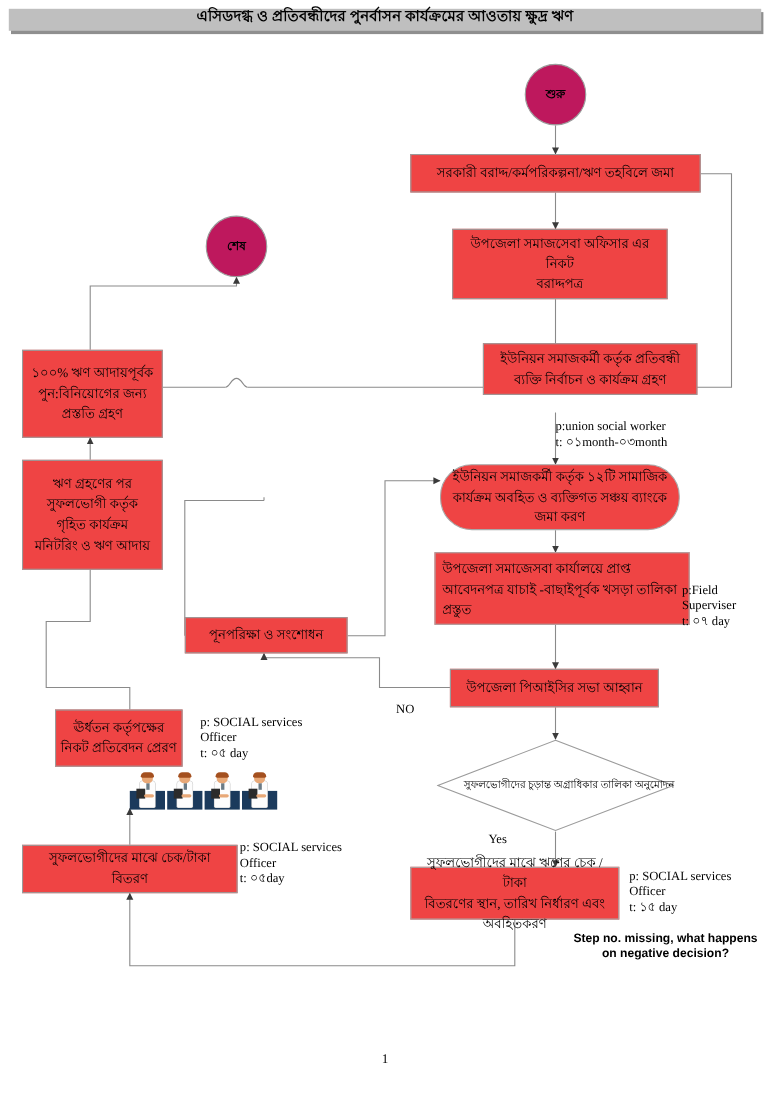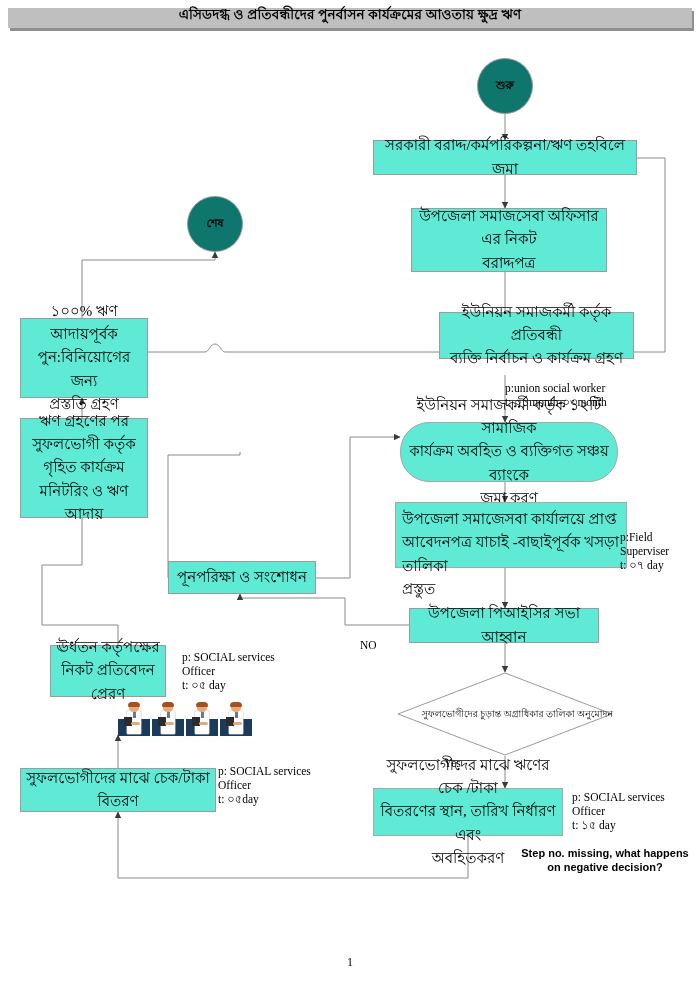--- a/index.html
+++ b/index.html
@@ -18,33 +18,33 @@
   }
   .titlebar .t{
     font-family:"Liberation Serif", serif;
     font-size:13.5px;font-weight:bold;color:#000;letter-spacing:.2px;
     text-align:center;line-height:1.1;
   }
 
   
   .node{
     position:absolute;box-sizing:border-box;
-    border:1px solid #9b9b9b;background:#5eead4;
+    border:1px solid #9b9b9b;background:#ef4444;
     display:flex;align-items:center;justify-content:center;
     text-align:center;
     font-family:"Liberation Serif", serif;
-    font-size:15px;line-height:1.55;color:#000;
+    font-size:12px;line-height:1.55;color:#000;
     padding:2px 4px;
   }
   .node.thin{border-color:#a8a8a8;}
   .node span{display:block;}
 
   .terminator{
     position:absolute;box-sizing:border-box;
-    border:1px solid #9b9b9b;border-radius:50%;background:#0f766e;
+    border:1px solid #9b9b9b;border-radius:50%;background:#be185d;
     display:flex;align-items:center;justify-content:center;
     font-family:"Liberation Serif", serif;
     font-size:11px;font-weight:bold;color:#000;
   }
 
   .diamondwrap{position:absolute;}
   .diamondwrap svg{position:absolute;left:0;top:0;}
   .diamondwrap .dtext{
     position:absolute;left:0;top:0;width:100%;height:100%;
     display:flex;align-items:center;justify-content:flex-end;

